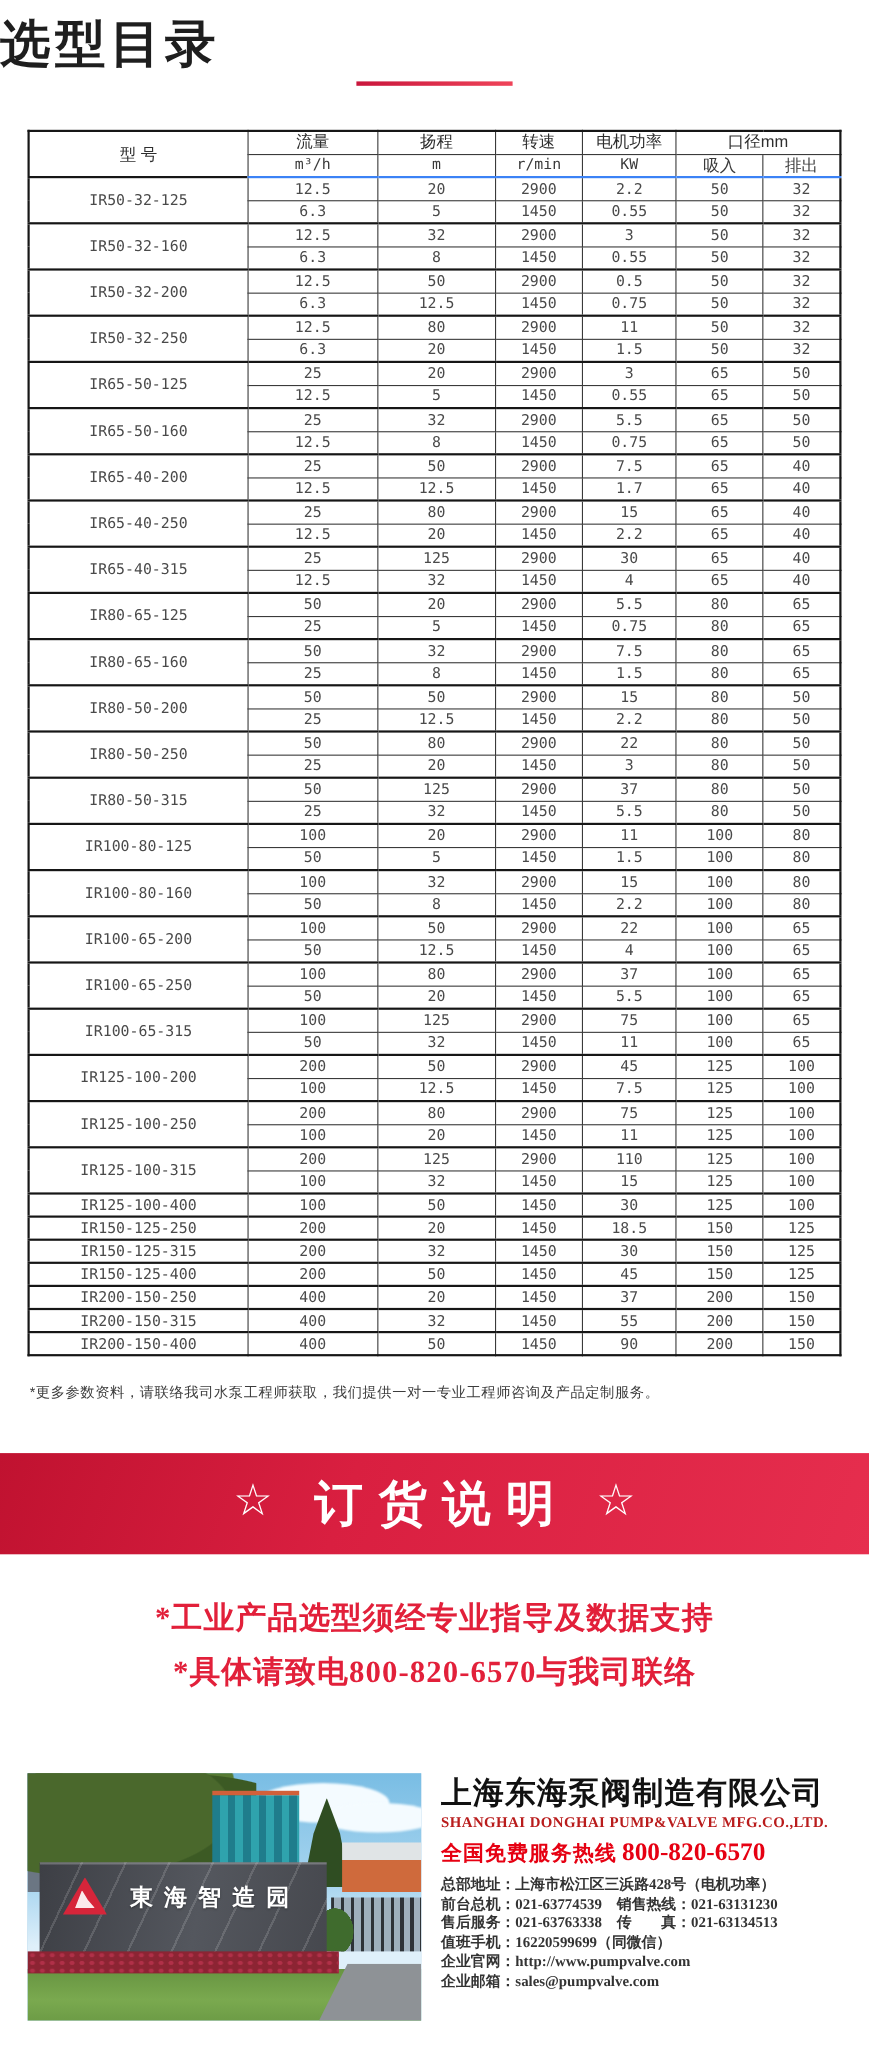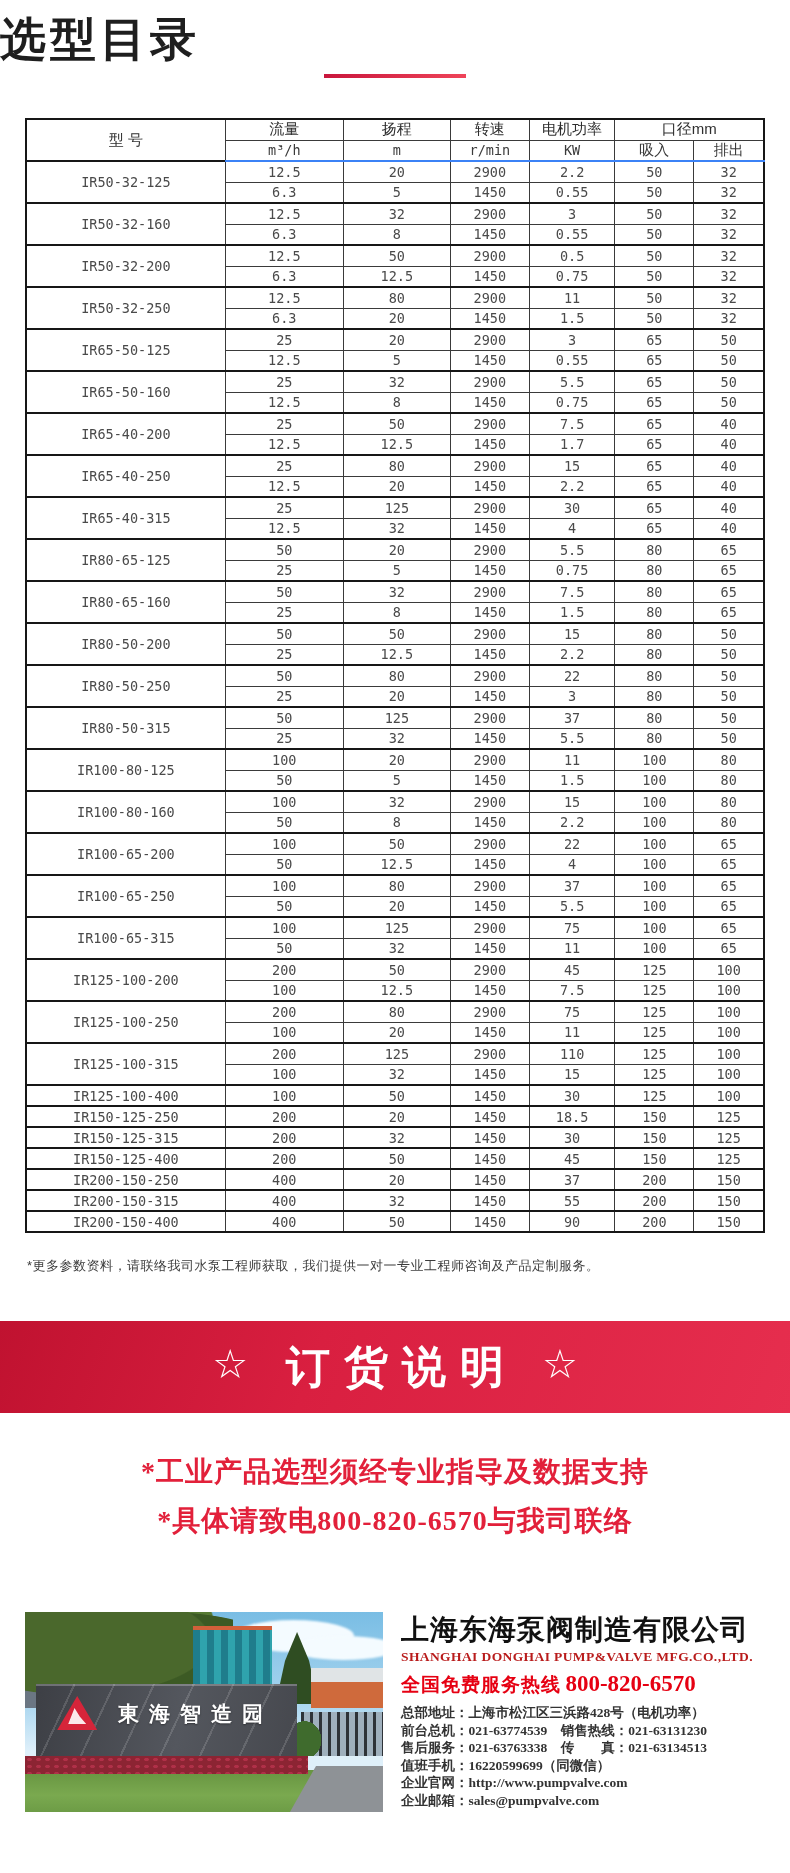--- a/index.html
+++ b/index.html
@@ -74,21 +74,21 @@
     font-size: 28px; line-height: 49px; letter-spacing: 1px;
   }
 
   
   .footer {
     position: absolute; left: 25px; right: 20px; top: 1612px;
     display: flex; gap: 18px; align-items: flex-start;
   }
 
   
-  .photo { width: 358px; height: 200px; position: relative; overflow: hidden; flex: none; background: #9ecbe8; }
+  .photo { width: 358px; height: 225px; position: relative; overflow: hidden; flex: none; background: #9ecbe8; }
   .ph-sky { position:absolute; inset:0; background: linear-gradient(180deg,#79bde4 0%,#a8d5ef 45%,#dff0fa 70%); }
   .ph-cloud { position:absolute; background:#f4fbff; border-radius:50%; filter:blur(1px); }
   .ph-cloud.c1 { left:58%; top:4%; width:34%; height:16%; }
   .ph-cloud.c2 { left:74%; top:12%; width:30%; height:12%; }
   .ph-trees { position:absolute; left:-4%; top:-6%; width:62%; height:52%;
     background: radial-gradient(ellipse at 30% 40%, #4a682c 0 60%, transparent 61%),
                 radial-gradient(ellipse at 70% 55%, #3c5a24 0 55%, transparent 56%),
                 radial-gradient(ellipse at 50% 25%, #567a33 0 58%, transparent 59%);
   }
   .ph-bldg-left { position:absolute; left:0; top:0; width:9%; height:48%; background:#6b7683; }

